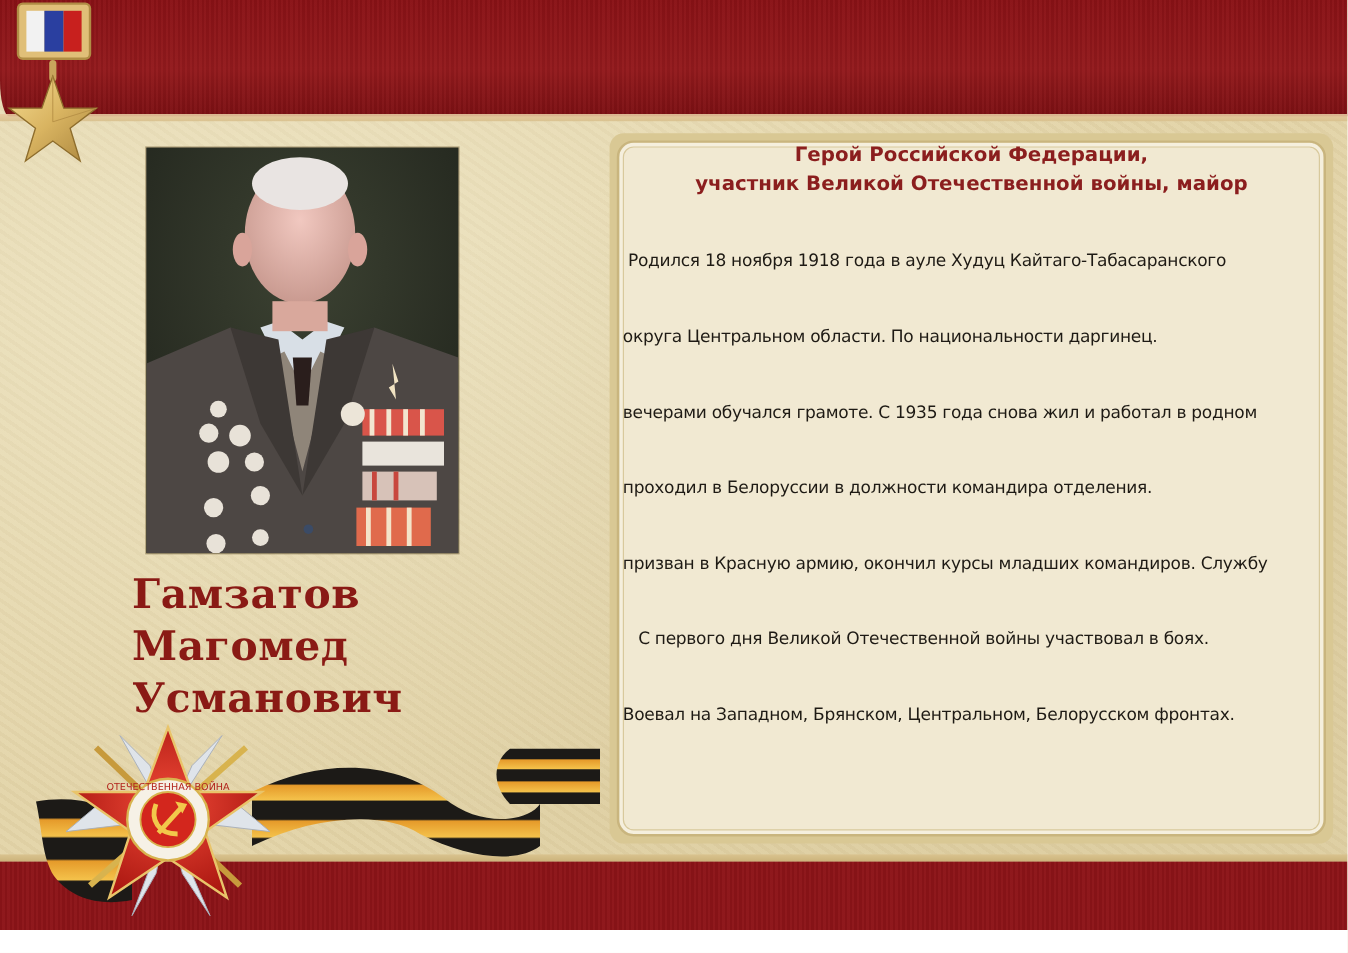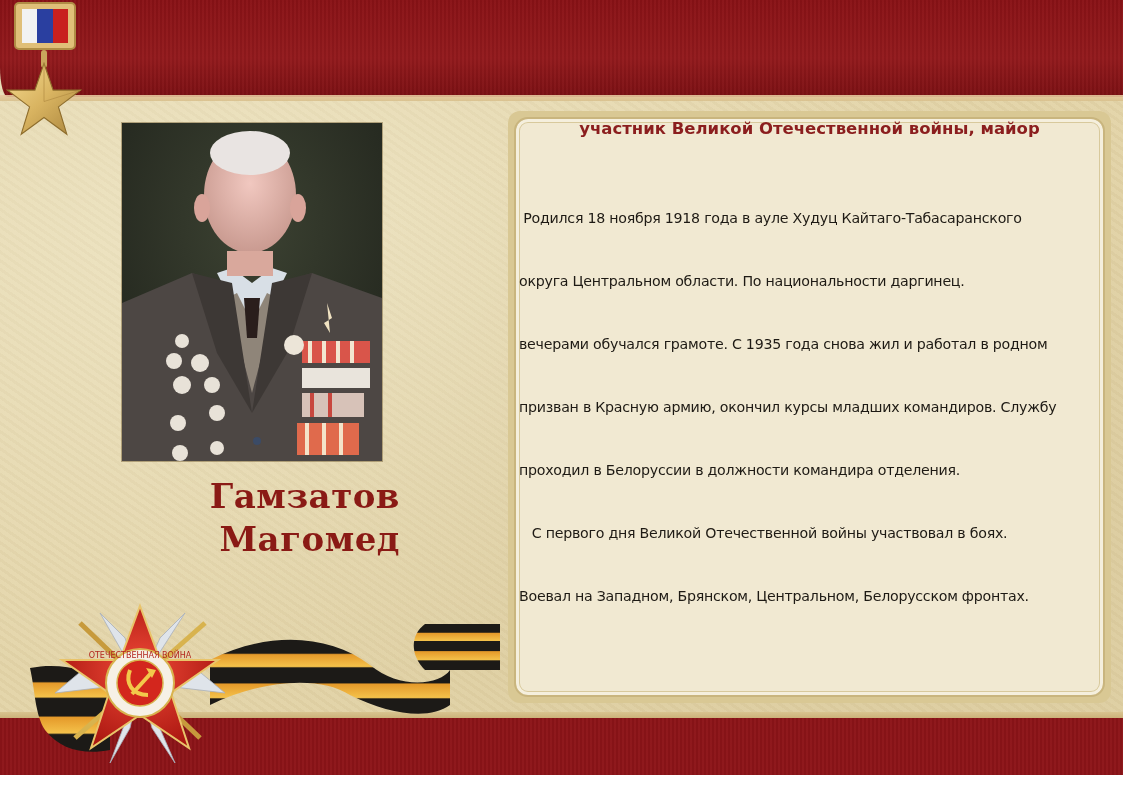--- a/index.html
+++ b/index.html
@@ -33,21 +33,21 @@
   .flag { position: absolute; left: 6px; top: 5px; width: 46px; height: 34px; display: flex; }
   .flag span { flex: 1; }
   .medal-ring { position: absolute; left: 35px; top: 50px; width: 6px; height: 18px; background: #c9a55c; border-radius: 3px; }
   .medal-star { position: absolute; left: 0; top: 62px; width: 76px; height: 76px; }
 
   
   .photo { position: absolute; left: 122px; top: 123px; width: 260px; height: 338px;
     background: #2b2e25; overflow: hidden; box-shadow: 0 0 0 1px rgba(120,100,60,0.5); }
 
   
-  .name { position: absolute; left: 110px; top: 475px; width: 290px; text-align: right;
+  .name { position: absolute; left: 110px; top: 475px; width: 290px; text-align: left;
     font-family: "DejaVu Serif", serif; font-weight: bold; color: #8a1a15; font-size: 34px; line-height: 43px; letter-spacing: 0.5px; }
   .name div { display: block; }
 
   
   .order { position: absolute; left: 40px; top: 598px; width: 200px; height: 175px; }
   .ribbon { position: absolute; left: 30px; top: 610px; width: 480px; height: 150px; }
 
   
   .panel-outer { position: absolute; left: 508px; top: 111px; width: 603px; height: 592px;
     background: #d9c894; border-radius: 12px; }
@@ -148,20 +148,21 @@
       </g>
       <polygon points="205,180 210,195 202,200 208,210" fill="#f1e3c2"></polygon>
       <circle cx="172" cy="222" r="10" fill="#ece5d8"></circle>
       <circle cx="135" cy="318" r="4" fill="#3b4b66"></circle>
     </svg>
   </div>
 
   <div class="name">
     <div>Гамзатов</div>
     <div>Магомед</div>
+    <div>Усманович</div>
   </div>
 
   <div class="bottom-edge"></div>
   <div class="bottom-band"></div>
 
   <svg class="ribbon" viewBox="0 0 480 150">
     <defs>
       <linearGradient id="stripes" x1="0" y1="0" x2="0" y2="1">
         <stop offset="0" stop-color="#1c1a17"></stop>
           <stop offset="0.18" stop-color="#1c1a17"></stop>
@@ -207,29 +208,30 @@
     <path d="M90,72 C85,85 92,97 108,97" fill="none" stroke="#f2c84b" stroke-width="4"></path>
     <line x1="92" y1="96" x2="112" y2="74" stroke="#f2c84b" stroke-width="4"></line>
     <polygon points="106,70 116,72 112,80" fill="#f2c84b"></polygon>
     <text x="100" y="60" font-size="8" fill="#b3261e" text-anchor="middle" font-family="DejaVu Sans, sans-serif">ОТЕЧЕСТВЕННАЯ ВОЙНА</text>
   </svg>
 
   <div class="panel-outer"></div>
   <div class="panel"></div>
 
   <div class="panel-title">
+    <div>Герой Российской Федерации,</div>
     <div>участник Великой Отечественной войны, майор</div>
   </div>
 
   <div class="panel-body">
     <div> Родился 18 ноября 1918 года в ауле Худуц Кайтаго-Табасаранского</div>
     <div>округа Центральном области. По национальности даргинец.</div>
     <div>вечерами обучался грамоте. С 1935 года снова жил и работал в родном</div>
+    <div>проходил в Белоруссии в должности командира отделения.</div>
     <div>призван в Красную армию, окончил курсы младших командиров. Службу</div>
-    <div>проходил в Белоруссии в должности командира отделения.</div>
     <div>   С первого дня Великой Отечественной войны участвовал в боях.</div>
     <div>Воевал на Западном, Брянском, Центральном, Белорусском фронтах.</div>
     
     
     
     
     
     
     
     

